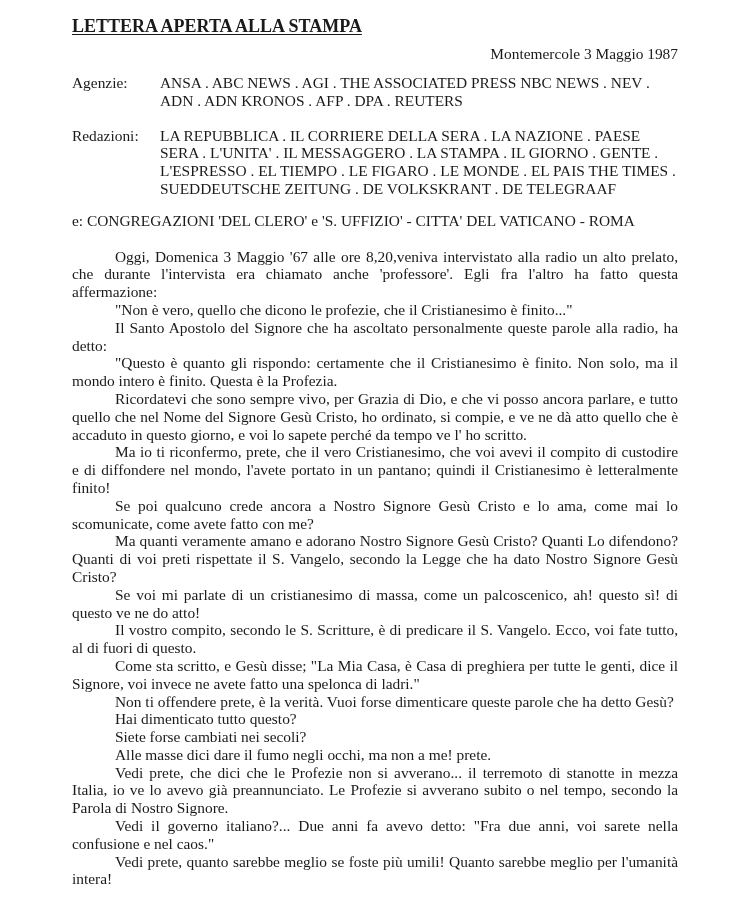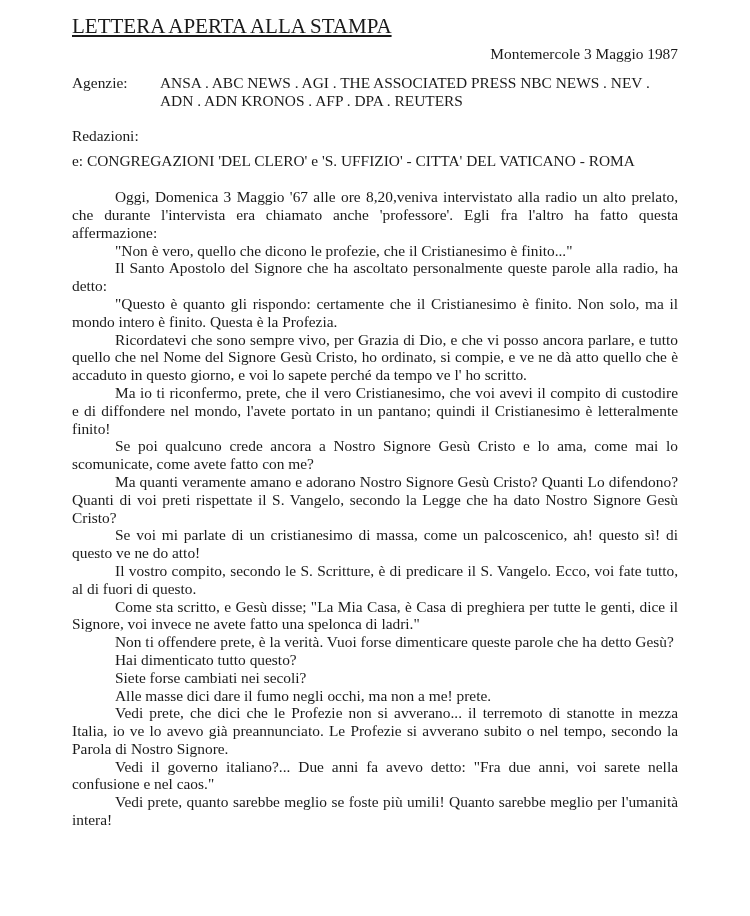--- a/index.html
+++ b/index.html
@@ -15,22 +15,22 @@
     padding: 17px 72px 0 72px;
     overflow: hidden;
     background: #ffffff;
     color: #1a1a1a;
     font-family: "Liberation Serif", "DejaVu Serif", serif;
     font-size: 15.4px;
     line-height: 17.8px;
   }
   .title {
     margin: 0;
-    font-size: 21px;
-    font-weight: normal;
+    font-size: 18px;
+    font-weight: bold;
     line-height: 18px;
     text-decoration: underline;
     text-underline-offset: 2px;
   }
   .dateline {
     text-align: right;
     line-height: 18px;
     margin-top: 10px;
   }
   .recipients {
@@ -45,21 +45,21 @@
   }
   .recipient-label {
     flex: 0 0 88px;
     width: 88px;
   }
   .recipient-value {
     flex: 1;
     white-space: pre-line;
   }
   .cc-line {
-    margin-top: 8px;
+    margin-top: 14px;
   }
   .letter-body {
     margin-top: 18px;
   }
   .para {
     margin: 0;
     text-indent: 43px;
     text-align: justify;
   }
 </style>
@@ -76,20 +76,24 @@
   <section class="recipients">
 
       <div class="recipient-row">
         <div class="recipient-label">Agenzie:</div>
         <div class="recipient-value">ANSA . ABC NEWS . AGI . THE ASSOCIATED PRESS NBC NEWS . NEV .
 ADN . ADN KRONOS . AFP . DPA . REUTERS</div>
       </div>
 
       <div class="recipient-row">
         <div class="recipient-label">Redazioni:</div>
+        <div class="recipient-value">LA REPUBBLICA . IL CORRIERE DELLA SERA . LA NAZIONE . PAESE
+SERA . L'UNITA' . IL MESSAGGERO . LA STAMPA . IL GIORNO . GENTE .
+L'ESPRESSO . EL TIEMPO . LE FIGARO . LE MONDE . EL PAIS THE TIMES .
+SUEDDEUTSCHE ZEITUNG . DE VOLKSKRANT . DE TELEGRAAF</div>
       </div>
     </section>
 
   <div class="cc-line">e: CONGREGAZIONI 'DEL CLERO' e 'S. UFFIZIO' - CITTA' DEL VATICANO - ROMA</div>
 
   <main class="letter-body">
 
       <p class="para">Oggi, Domenica 3 Maggio '67 alle ore 8,20,veniva intervistato alla radio un alto prelato, che durante l'intervista era chiamato anche 'professore'. Egli fra l'altro ha fatto questa affermazione:</p>
 
       <p class="para">"Non è vero, quello che dicono le profezie, che il Cristianesimo è finito..."</p>

